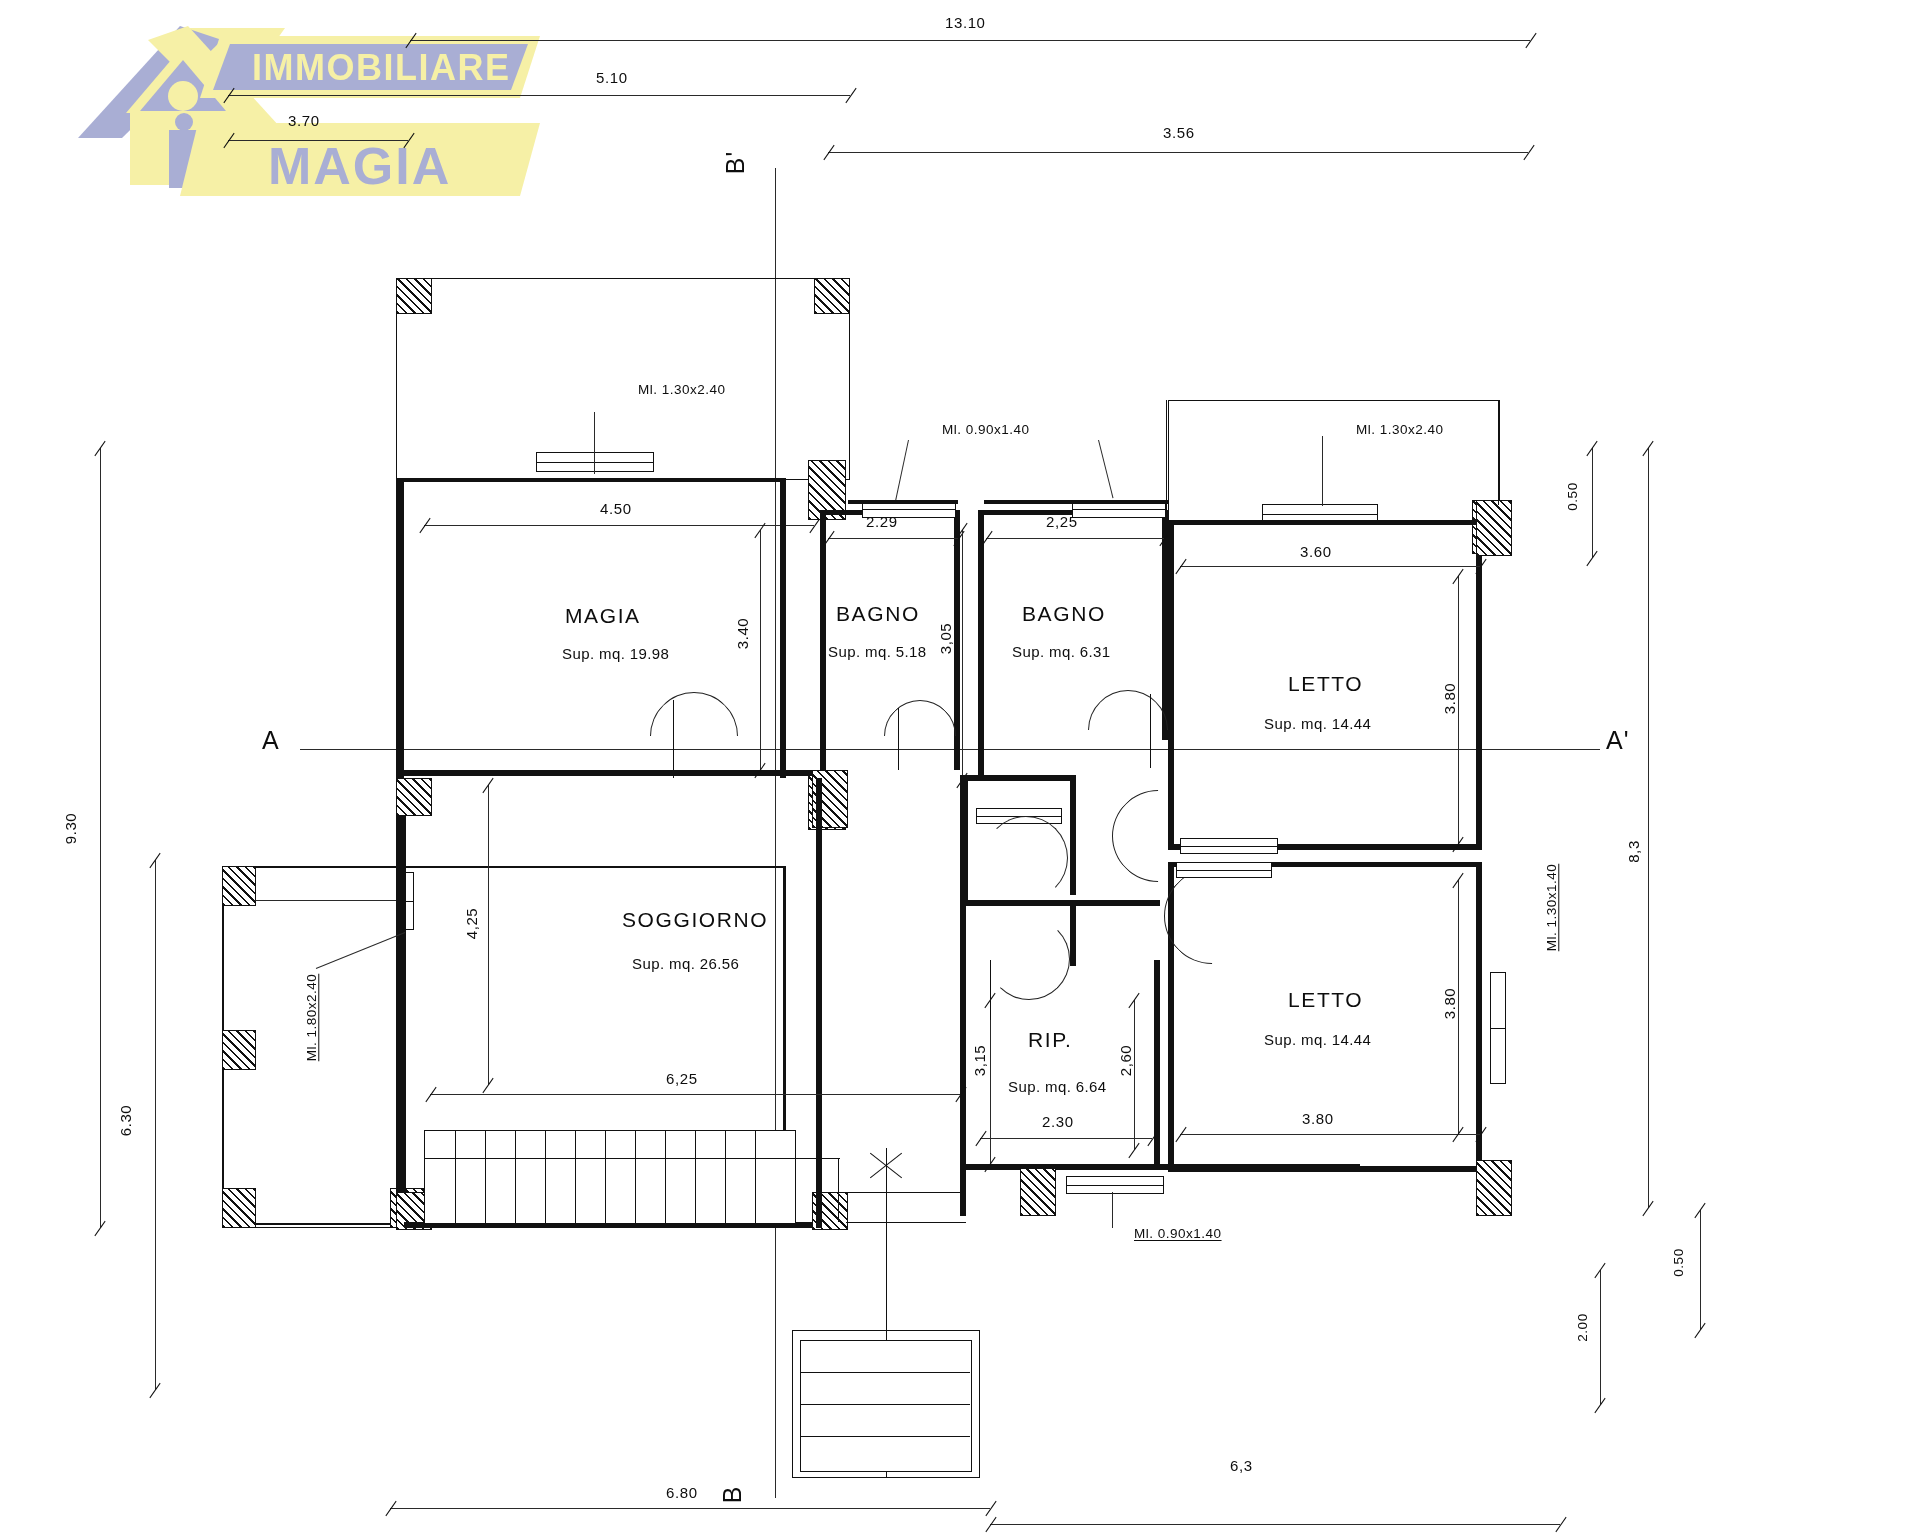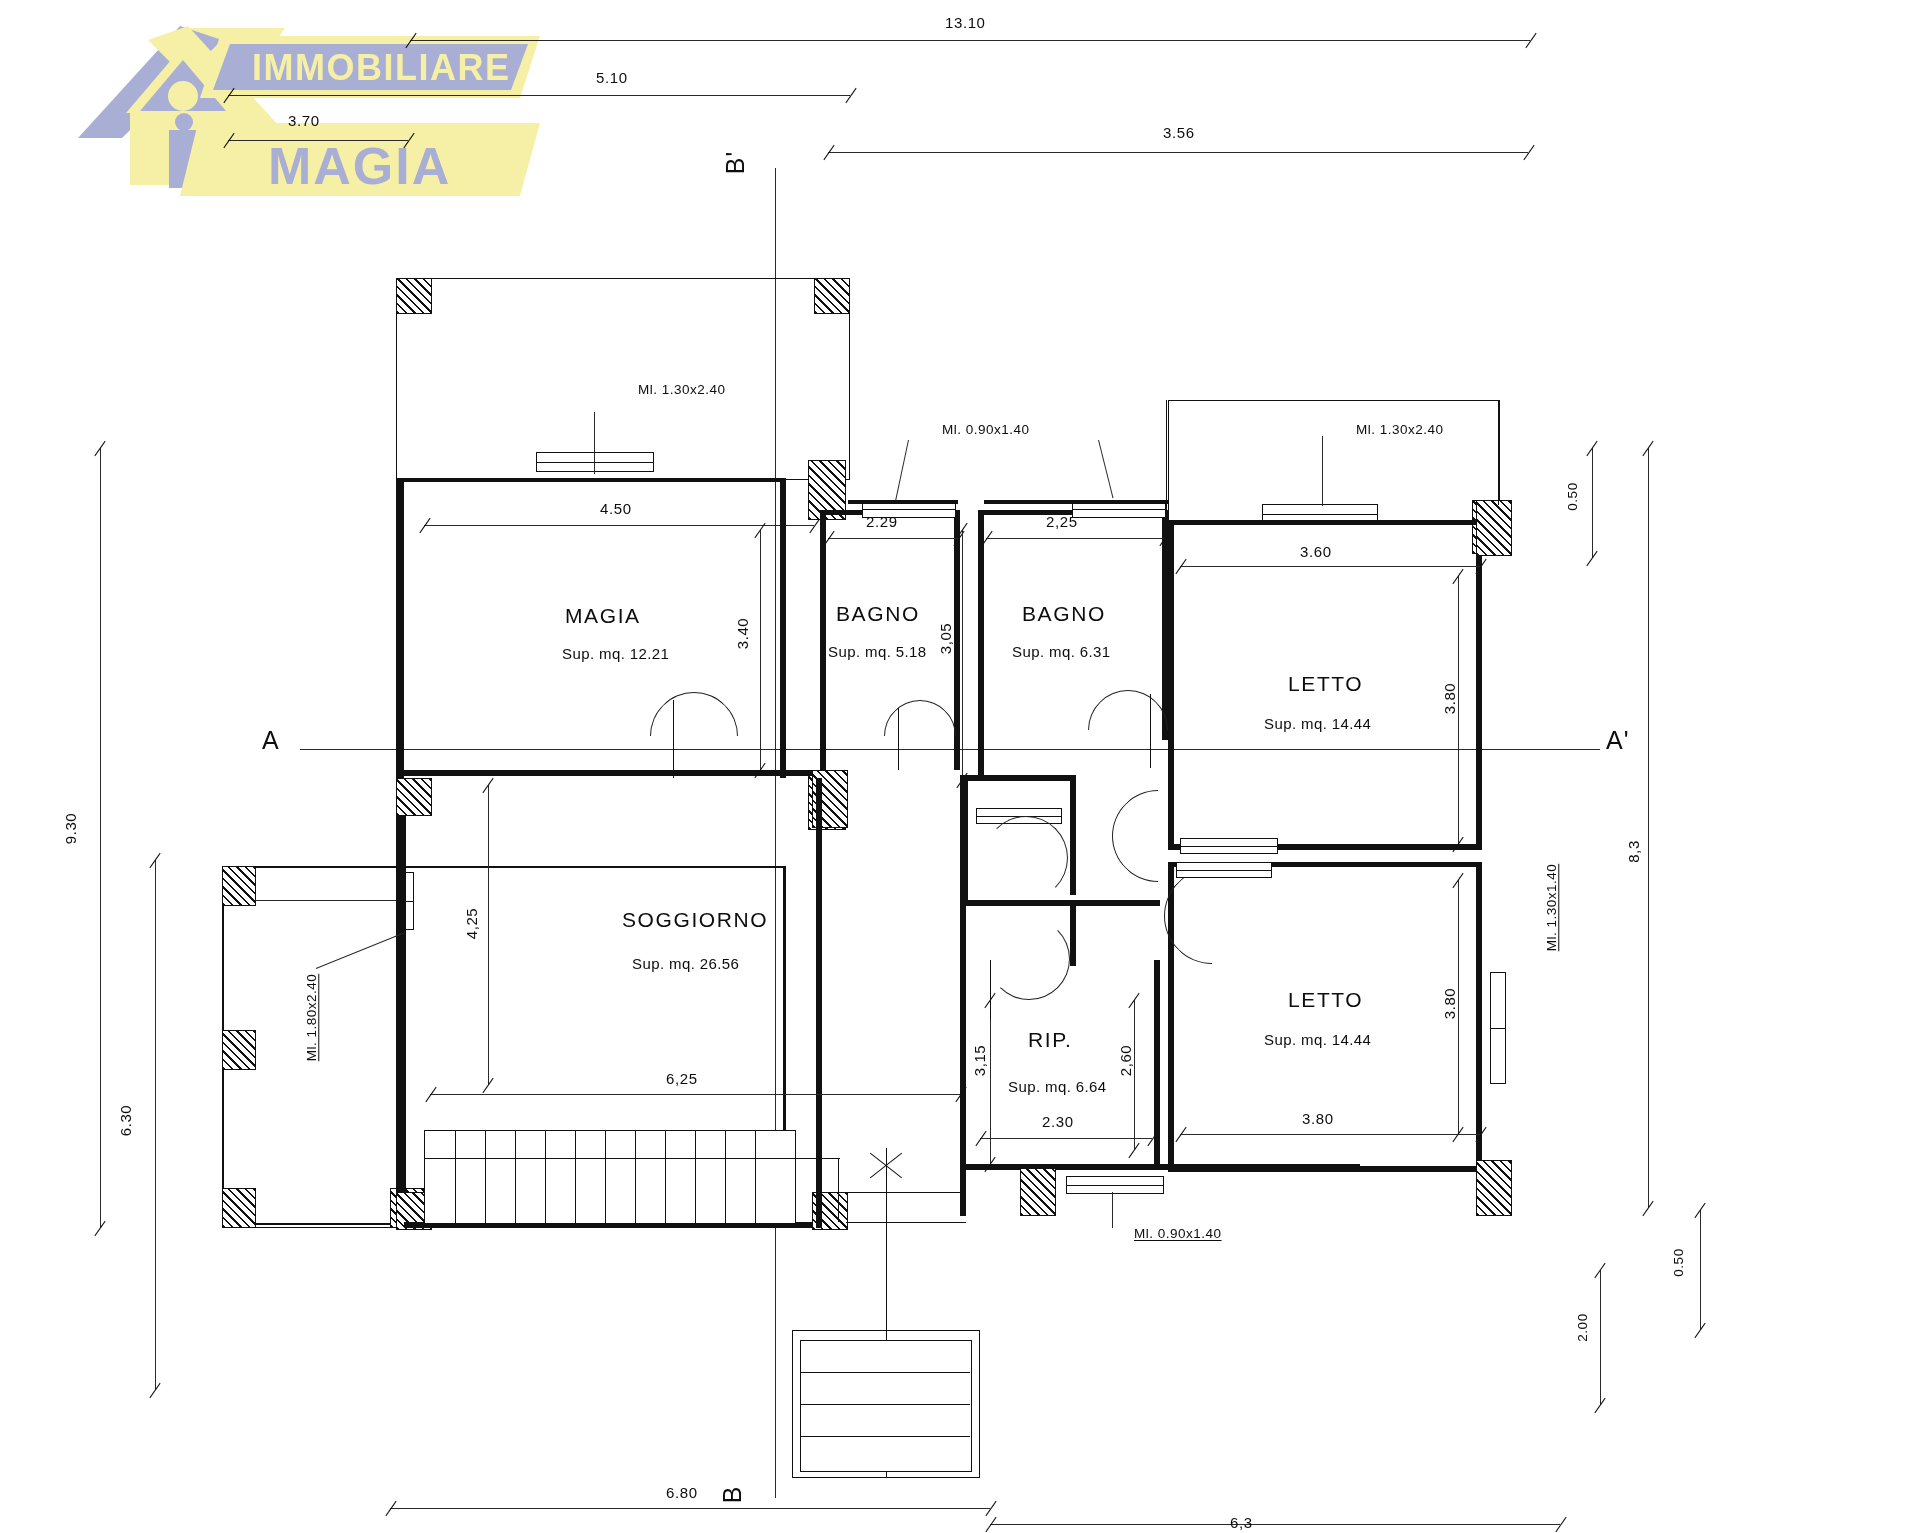--- a/index.html
+++ b/index.html
@@ -128,21 +128,21 @@
   <div class="lbl dim-sm vert" style="left:1568px;top:1320px;">2.00</div>
 
   <div class="h-thin" style="left:390px;top:1508px;width:600px;"></div>
   <div class="tick" style="left:382px;top:1508px;"></div>
   <div class="tick" style="left:982px;top:1508px;"></div>
   <div class="lbl dim" style="left:666px;top:1484px;">6.80</div>
 
   <div class="h-thin" style="left:990px;top:1524px;width:570px;"></div>
   <div class="tick" style="left:982px;top:1524px;"></div>
   <div class="tick" style="left:1552px;top:1524px;"></div>
-  <div class="lbl dim" style="left:1230px;top:1514px;">6,3</div>
+  <div class="lbl dim" style="left:1230px;top:1457px;">6,3</div>
 
   <div class="wallo" style="left:222px;top:866px;width:560px;height:360px;"></div>
   <div class="wallo" style="left:222px;top:866px;width:560px;height:355px;border-width:2px;"></div>
 
   <div class="hatch" style="left:222px;top:866px;width:32px;height:38px;"></div>
   <div class="hatch" style="left:222px;top:1030px;width:32px;height:38px;"></div>
   <div class="hatch" style="left:222px;top:1188px;width:32px;height:38px;"></div>
   <div class="hatch" style="left:390px;top:1188px;width:32px;height:38px;"></div>
   <div class="hatch" style="left:590px;top:1188px;width:32px;height:38px;"></div>
   <div class="hatch" style="left:750px;top:1188px;width:32px;height:38px;"></div>
@@ -167,21 +167,21 @@
   <div class="wall" style="left:404px;top:478px;width:380px;height:4px;"></div>
   <div class="wall" style="left:780px;top:478px;width:6px;height:300px;"></div>
   <div class="hatch" style="left:808px;top:460px;width:36px;height:58px;"></div>
   <div class="hatch" style="left:808px;top:770px;width:36px;height:58px;"></div>
   <div class="wall" style="left:404px;top:770px;width:412px;height:6px;"></div>
 
   <div class="arc" style="left:650px;top:692px;width:86px;height:86px;transform:rotate(45deg);"></div>
   <div class="v" style="left:673px;top:700px;height:78px;"></div>
 
   <div class="lbl room-name" style="left:565px;top:604px;">MAGIA</div>
-  <div class="lbl room-area" style="left:562px;top:645px;">Sup. mq. 12.21</div>
+  <div class="lbl room-area" style="left:562px;top:645px;">Sup. mq. 19.98</div>
 
   <div class="v-thin" style="left:760px;top:530px;height:240px;"></div>
   <div class="tick" style="left:751px;top:530px;"></div>
   <div class="tick" style="left:751px;top:770px;"></div>
   <div class="lbl dim vert" style="left:727px;top:625px;">3.40</div>
 
   <div class="wall" style="left:820px;top:510px;width:6px;height:260px;"></div>
   <div class="wall" style="left:820px;top:510px;width:140px;height:5px;"></div>
   <div class="wall" style="left:954px;top:510px;width:6px;height:260px;"></div>
   <div class="hatch" style="left:812px;top:770px;width:34px;height:56px;"></div>

